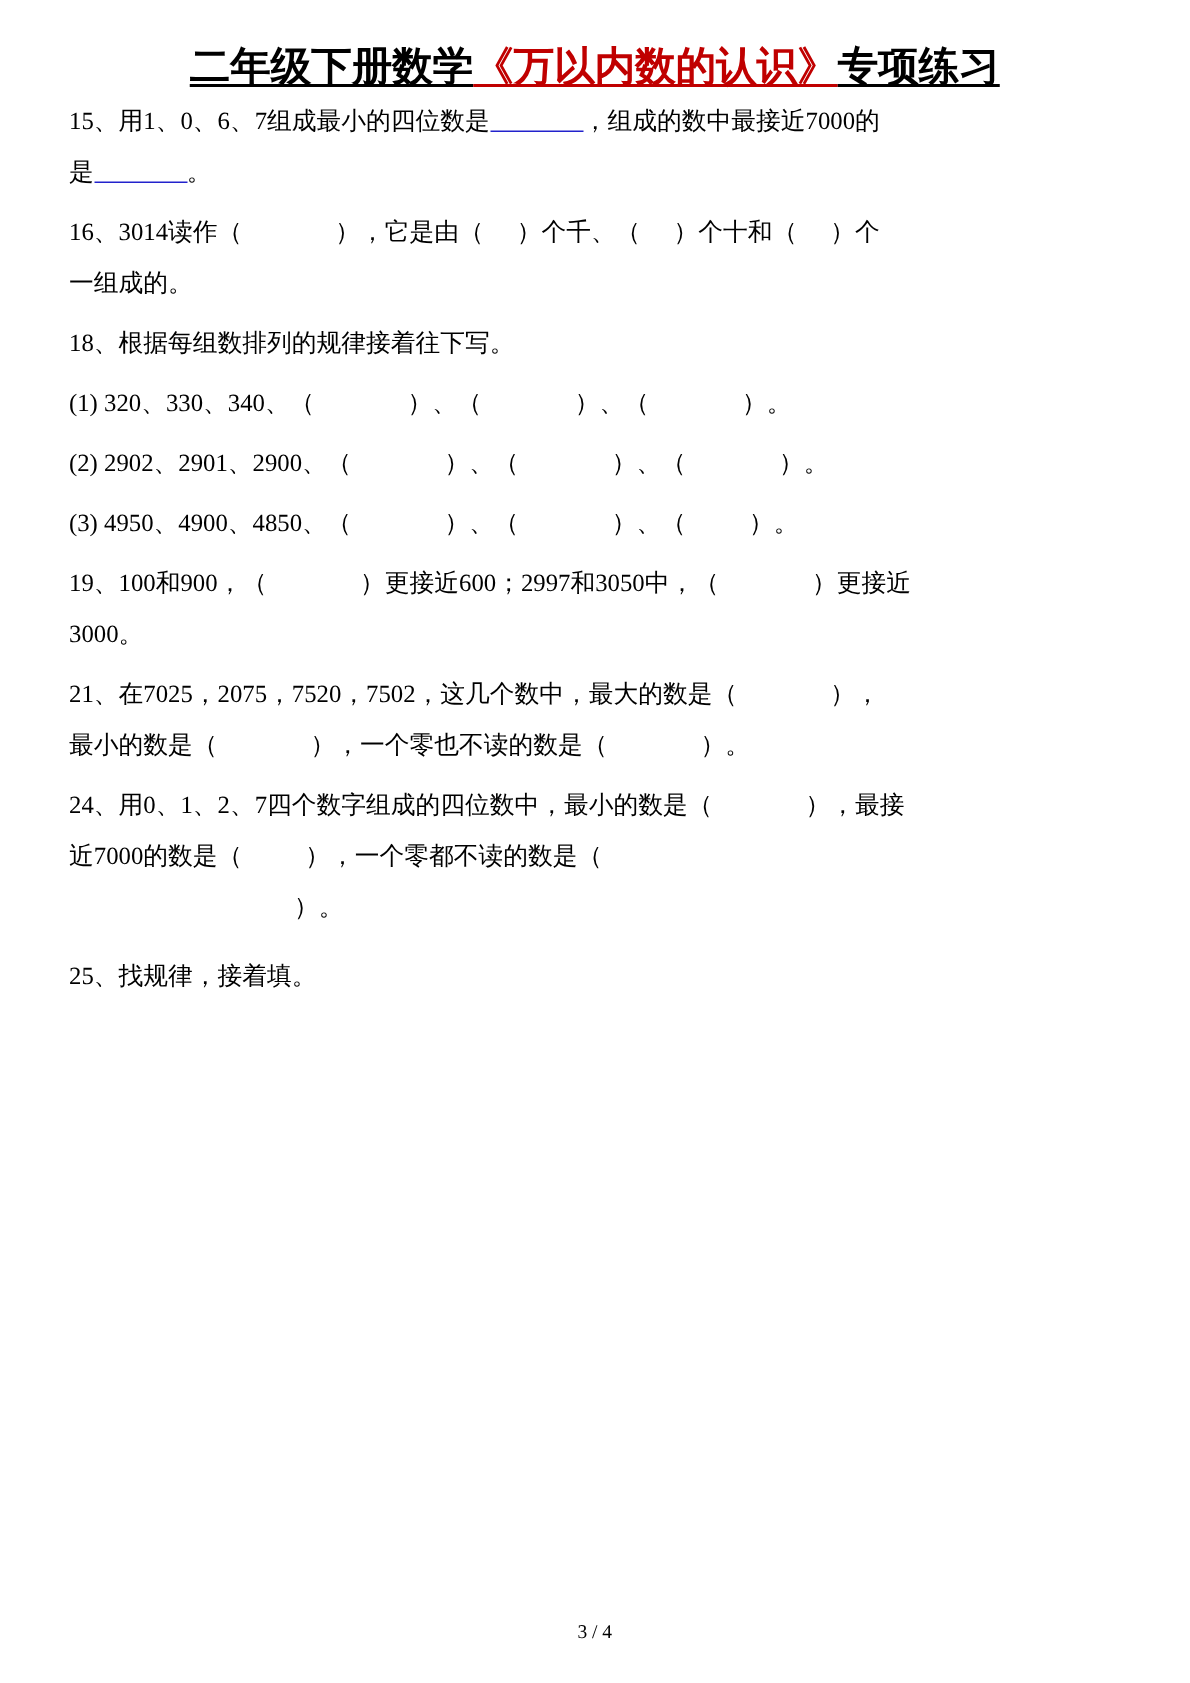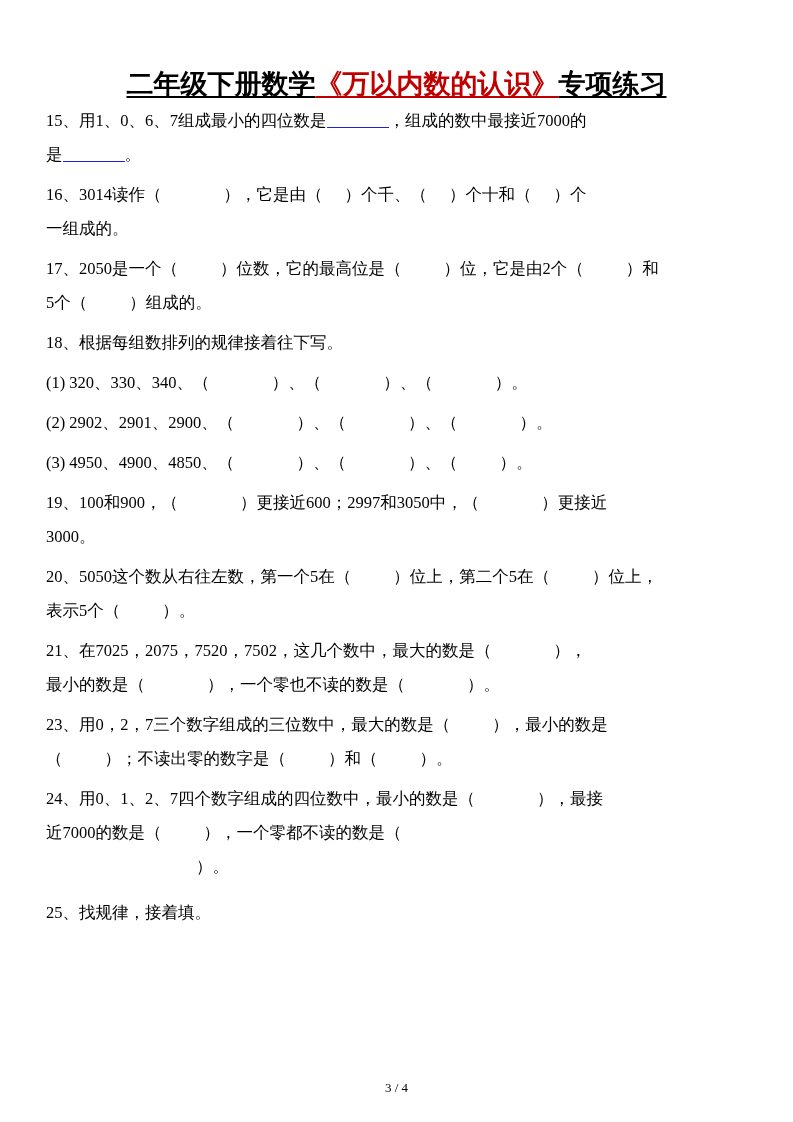--- a/index.html
+++ b/index.html
@@ -12,21 +12,21 @@
     background: #ffffff;
     font-family: "Liberation Serif", "DejaVu Serif", serif;
     color: #000000;
     position: relative;
     overflow: hidden;
   }
   .page {
     width: 793px;
     height: 1122px;
     box-sizing: border-box;
-    padding: 60px 46px 0 46px;
+    padding: 20px 46px 0 46px;
     position: relative;
   }
   .title {
     text-align: center;
     font-size: 27px;
     font-weight: bold;
     line-height: 1.2;
     margin: 8px 0 4px 0;
     white-space: nowrap;
     letter-spacing: 0px;
@@ -91,58 +91,46 @@
     <div class="q">
       <span>15、用1、0、6、7组成最小的四位数是</span><span class="blank-u"></span><span>，组成的数中最接近7000的</span><br>
       <span>是</span><span class="blank-u"></span><span>。</span>
     </div>
 
     <div class="q">
       <span>16、3014读作（</span><span class="sp-lg"></span><span>），它是由（</span><span class="sp-sm"></span><span>）个千、（</span><span class="sp-sm"></span><span>）个十和（</span><span class="sp-sm"></span><span>）个</span><br>
       <span>一组成的。</span>
     </div>
 
-    <div class="q">
-      <span>17、2050是一个（</span><span class="sp-md"></span><span>）位数，它的最高位是（</span><span class="sp-md"></span><span>）位，它是由2个（</span><span class="sp-md"></span><span>）和</span><br>
-      <span>5个（</span><span class="sp-md"></span><span>）组成的。</span>
-    </div>
 
     <div class="q">
       <span>18、根据每组数排列的规律接着往下写。</span>
     </div>
     <div class="q">
       <span>(1) 320、330、340、（</span><span class="sp-lg"></span><span>）、（</span><span class="sp-lg"></span><span>）、（</span><span class="sp-lg"></span><span>）。</span>
     </div>
     <div class="q">
       <span>(2) 2902、2901、2900、（</span><span class="sp-lg"></span><span>）、（</span><span class="sp-lg"></span><span>）、（</span><span class="sp-lg"></span><span>）。</span>
     </div>
     <div class="q">
       <span>(3) 4950、4900、4850、（</span><span class="sp-lg"></span><span>）、（</span><span class="sp-lg"></span><span>）、（</span><span class="sp-md"></span><span>）。</span>
     </div>
 
     <div class="q">
       <span>19、100和900，（</span><span class="sp-lg"></span><span>）更接近600；2997和3050中，（</span><span class="sp-lg"></span><span>）更接近</span><br>
       <span>3000。</span>
     </div>
 
-    <div class="q">
-      <span>20、5050这个数从右往左数，第一个5在（</span><span class="sp-md"></span><span>）位上，第二个5在（</span><span class="sp-md"></span><span>）位上，</span><br>
-      <span>表示5个（</span><span class="sp-md"></span><span>）。</span>
-    </div>
 
     <div class="q">
       <span>21、在7025，2075，7520，7502，这几个数中，最大的数是（</span><span class="sp-lg"></span><span>），</span><br>
       <span>最小的数是（</span><span class="sp-lg"></span><span>），一个零也不读的数是（</span><span class="sp-lg"></span><span>）。</span>
     </div>
 
 
-    <div class="q">
-      <span>23、用0，2，7三个数字组成的三位数中，最大的数是（</span><span class="sp-md"></span><span>），最小的数是</span><br>
-      <span>（</span><span class="sp-md"></span><span>）；不读出零的数字是（</span><span class="sp-md"></span><span>）和（</span><span class="sp-md"></span><span>）。</span>
-    </div>
 
     <div class="q">
       <span>24、用0、1、2、7四个数字组成的四位数中，最小的数是（</span><span class="sp-lg"></span><span>），最接</span><br>
       <span>近7000的数是（</span><span class="sp-md"></span><span>），一个零都不读的数是（</span><br>
       <span class="deep-indent"></span><span>）。</span>
     </div>
 
     <div class="q" style="margin-top:12px;">
       <span>25、找规律，接着填。</span>
     </div>

